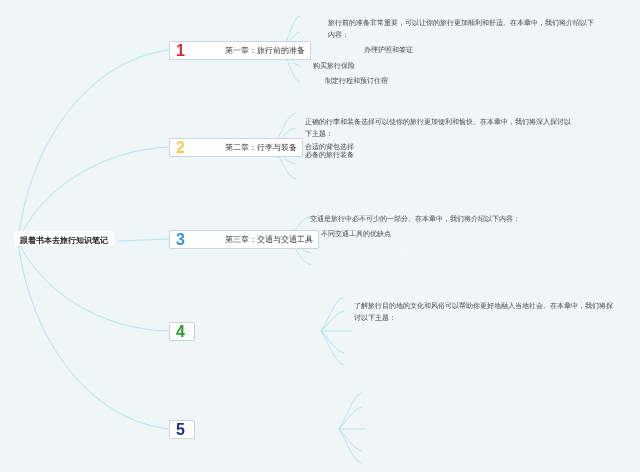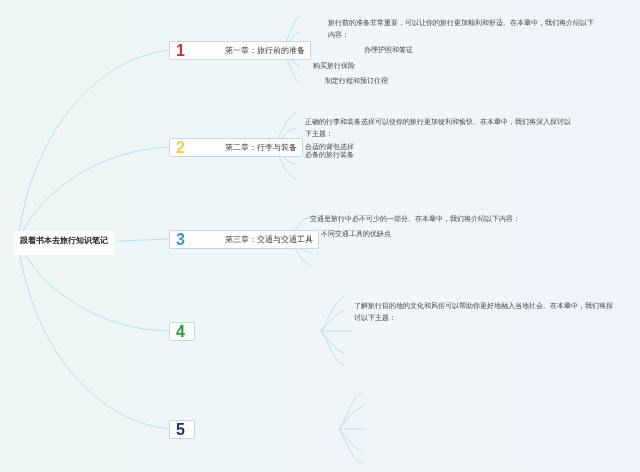--- a/index.html
+++ b/index.html
@@ -4,21 +4,21 @@
 <style>
   html, body { margin: 0; padding: 0; }
   body {
     width: 640px; height: 472px; overflow: hidden; position: relative;
     background: linear-gradient(90deg, #eef6f6 0%, #eff6f8 45%, #f0f4fb 100%);
     font-family: "DejaVu Sans", "Liberation Sans", sans-serif;
     color: #333;
   }
   svg.links { position: absolute; left: 0; top: 0; width: 640px; height: 472px; }
   .root {
-    position: absolute; left: 14px; top: 231px; height: 24px; padding: 0 6px;
+    position: absolute; left: 14px; top: 231px; height: 15px; padding: 0 6px;
     background: #ffffff; border-radius: 3px;
     font-size: 8px; font-weight: bold; line-height: 20px; color: #222; white-space: nowrap;
   }
   .chapter {
     position: absolute; left: 169px; height: 17px; padding: 0 5px 0 6px;
     background: #ffffff; border: 1px solid #c9d6d9; border-radius: 1px;
     display: flex; align-items: center; white-space: nowrap;
   }
   .chapter .num {
     font-family: "Liberation Sans", sans-serif; font-weight: bold; font-size: 16px;

